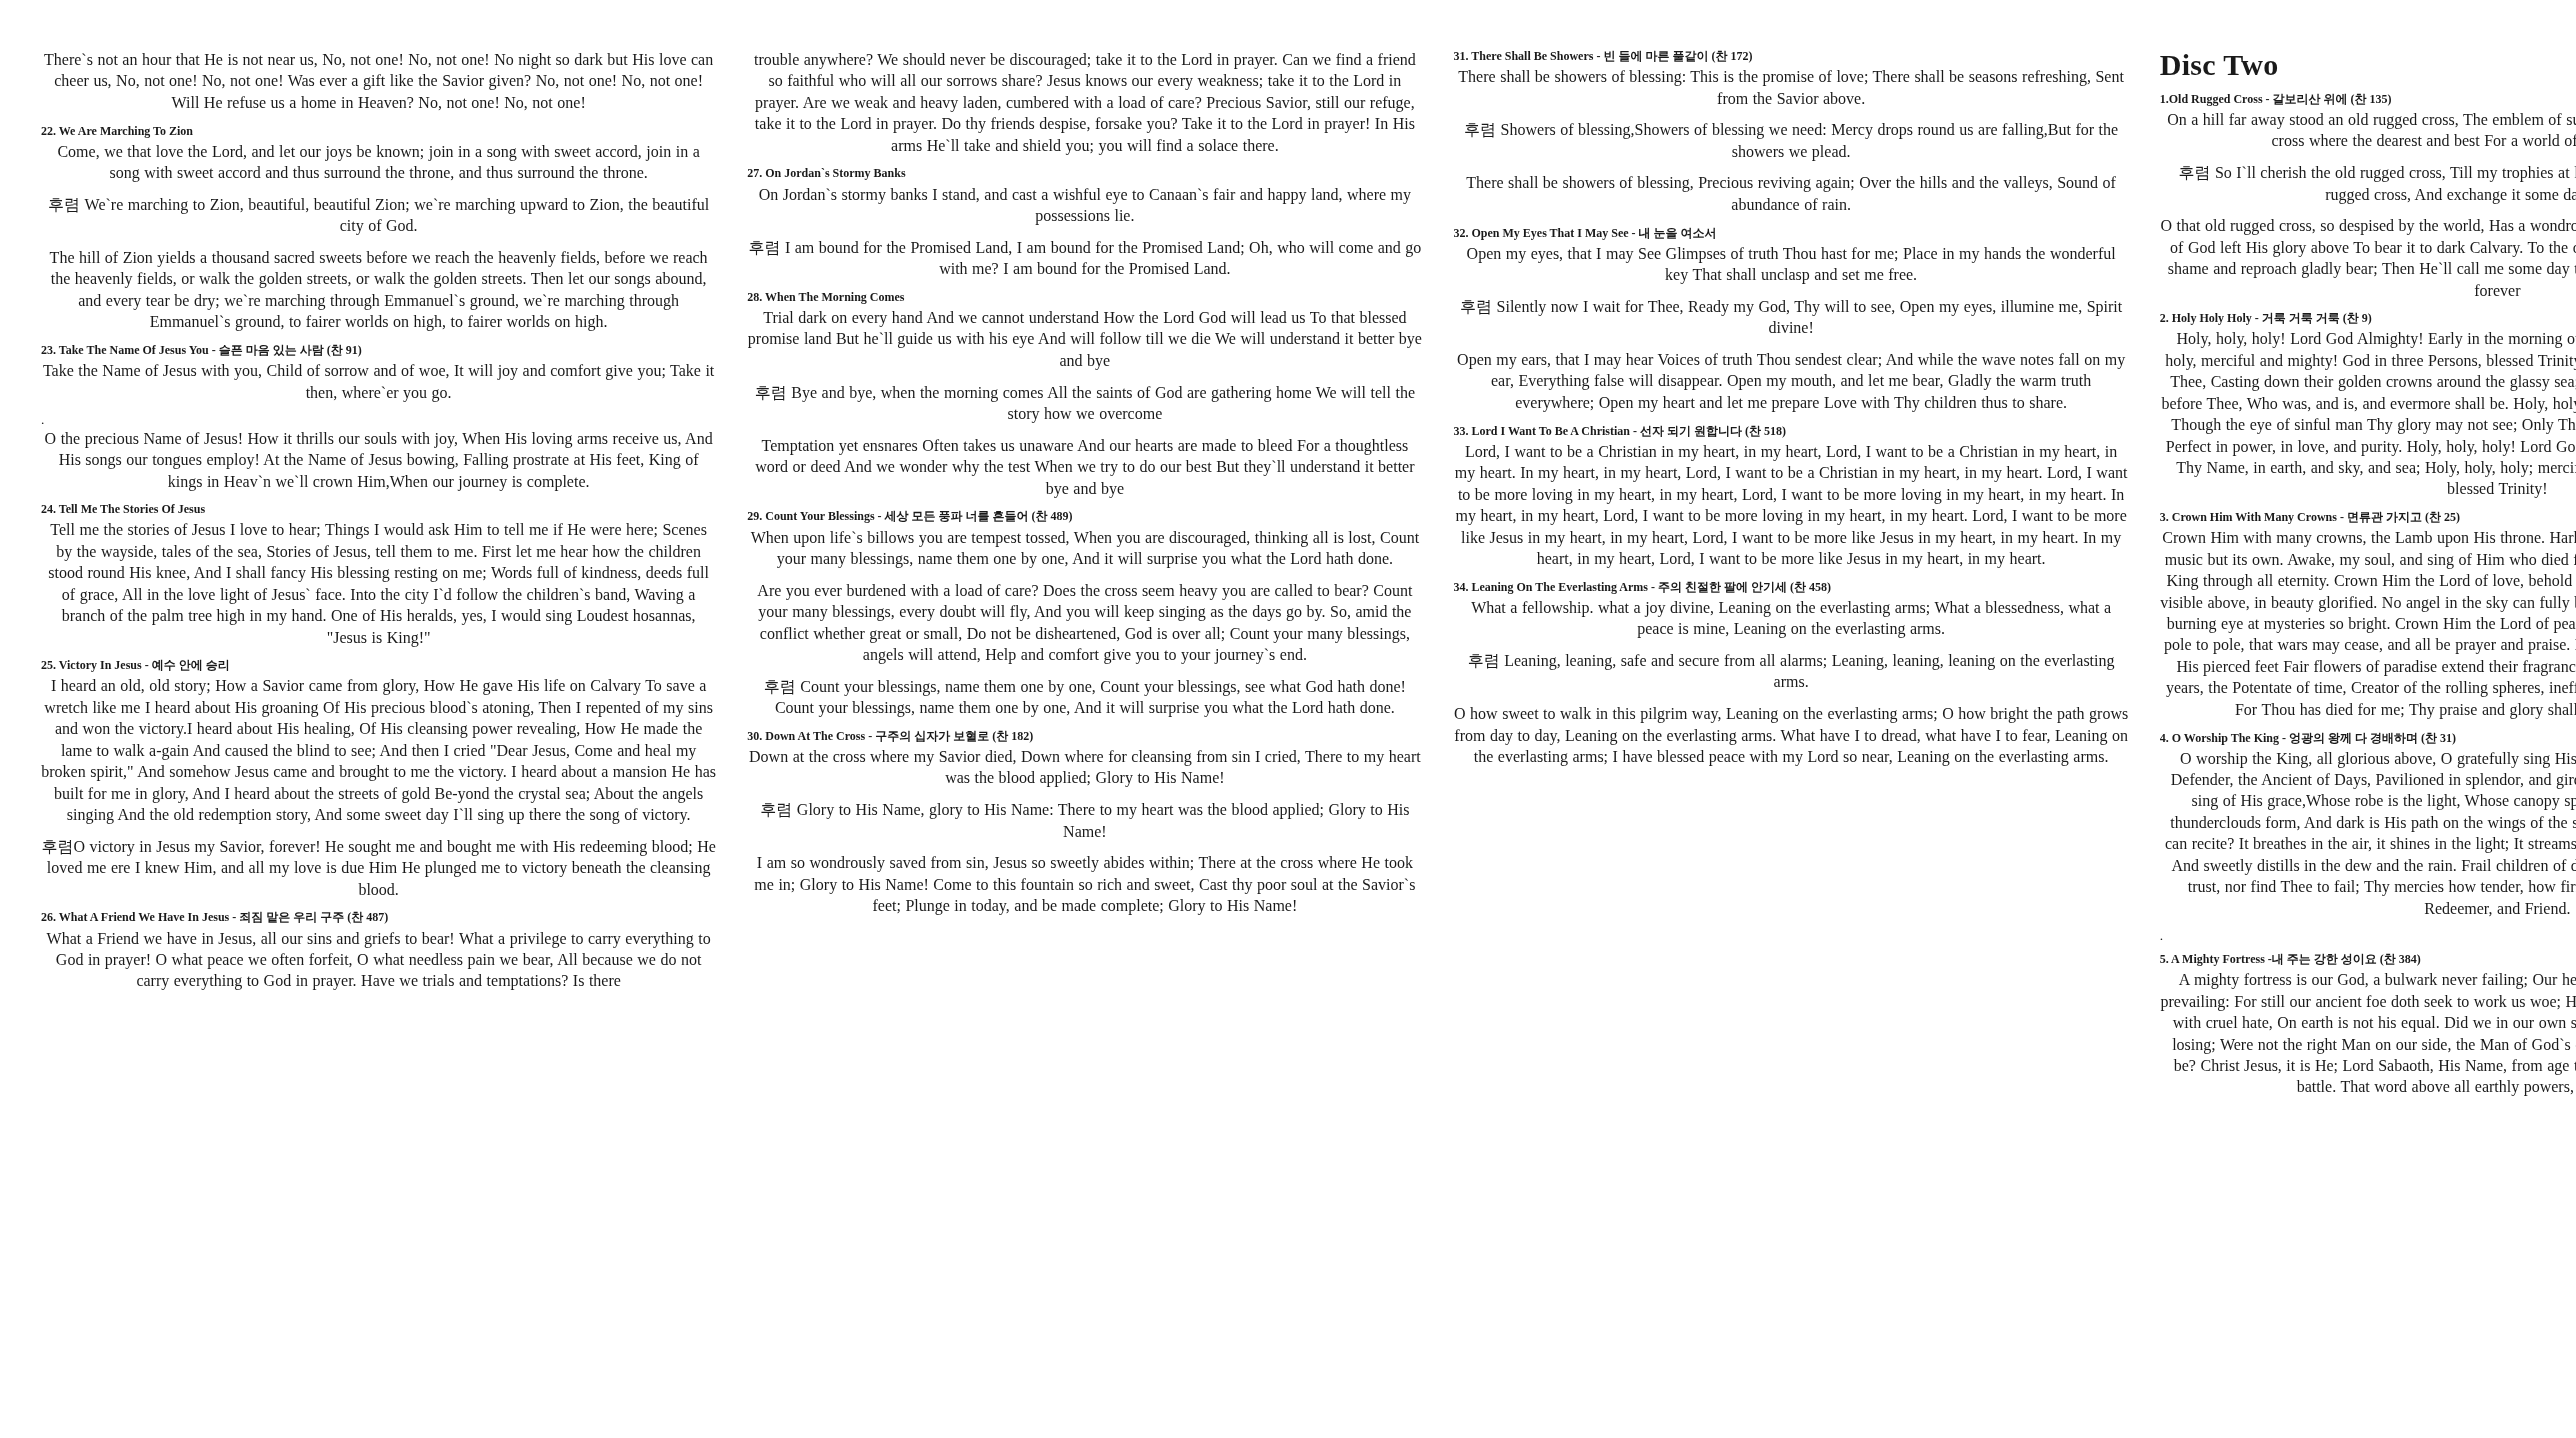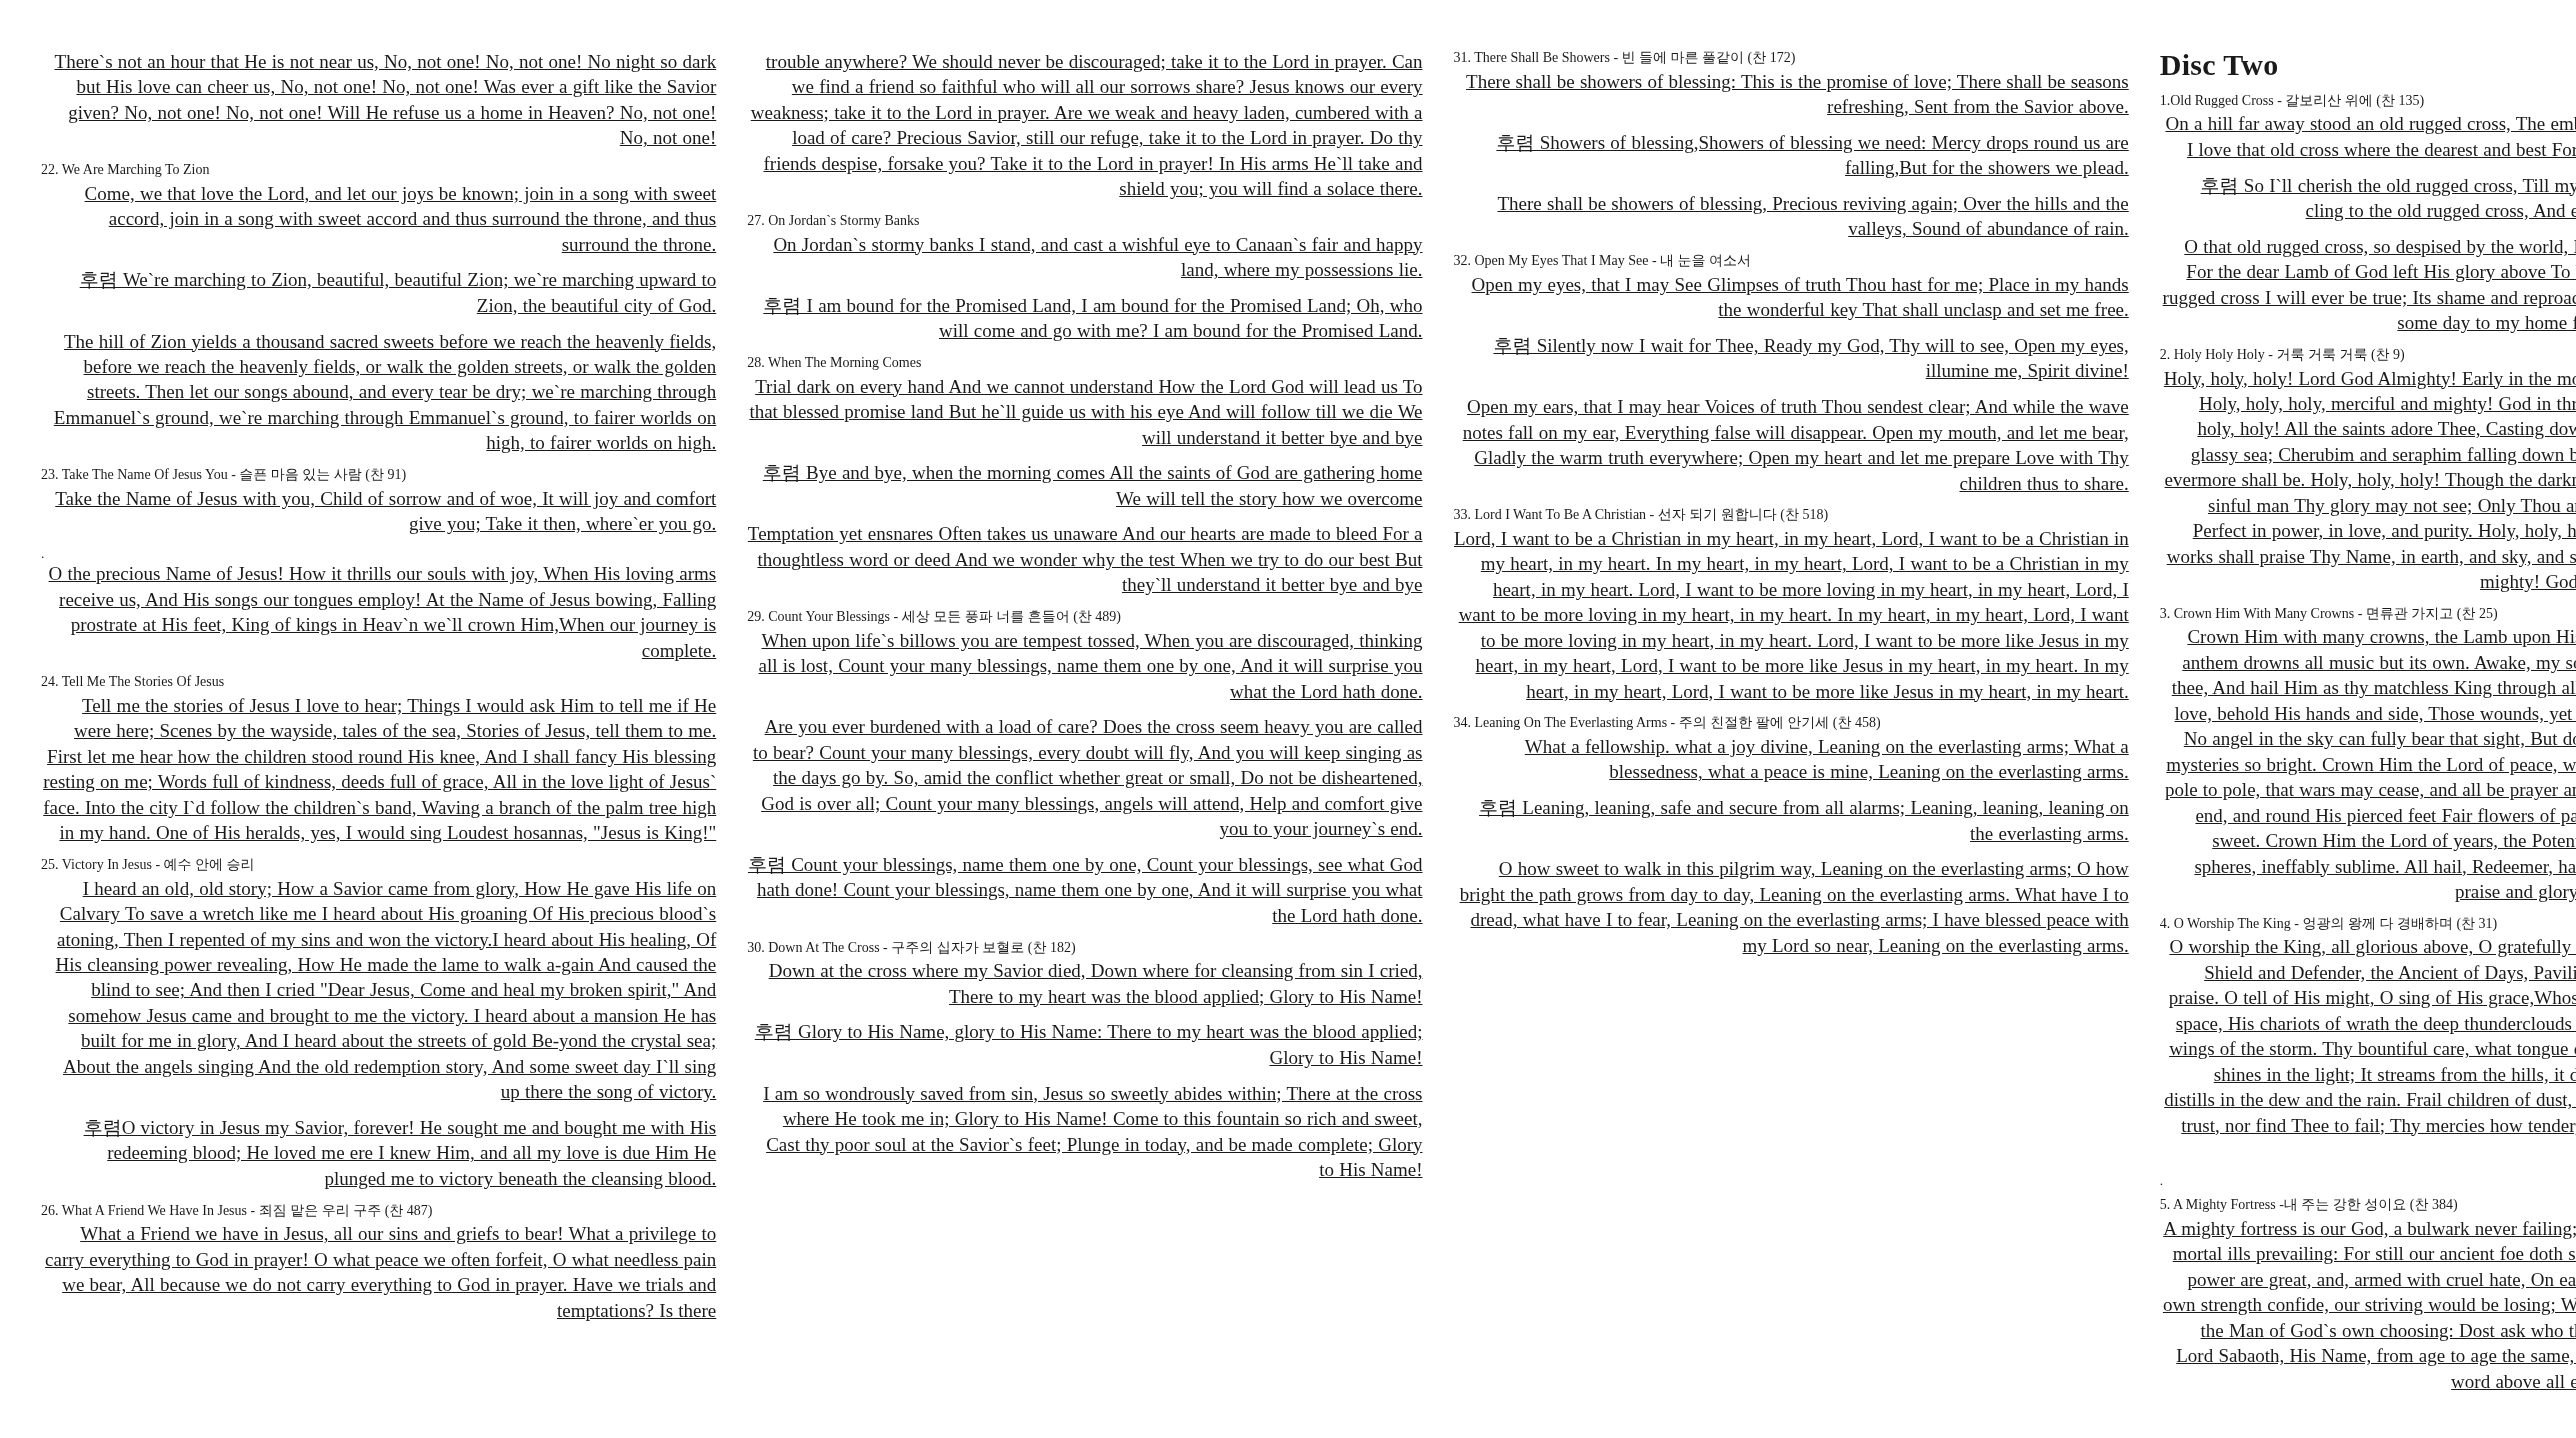--- a/index.html
+++ b/index.html
@@ -37,35 +37,34 @@
     font-size: 30px;
     font-weight: bold;
     line-height: 1.05;
     margin: 0 0 11.3px 0;
     letter-spacing: 0.3px;
   }
   .song {
     margin-bottom: 2.1px;
   }
   .song-title {
-    font-size: 14px;
-    font-weight: normal;
+    font-size: 12px;
+    font-weight: bold;
     line-height: 1.25;
     margin: 9.3px 0 2.1px 0;
   }
   .song-title.first {
     margin-top: 0;
   }
   .verse {
-    font-size: 19px;
+    font-size: 16px;
     line-height: 1.34;
     margin: 0 0 10.3px 0;
-    text-align: right;
+    text-align: center;
     word-spacing: 0.5px;
-    text-decoration: underline;
   }
   .dot-line {
     font-size: 13.4px;
     line-height: 1.0;
     margin: 3.1px 0 1px 0;
     color: #1a1a1a;
   }
 </style>
 </head>
 <body>

